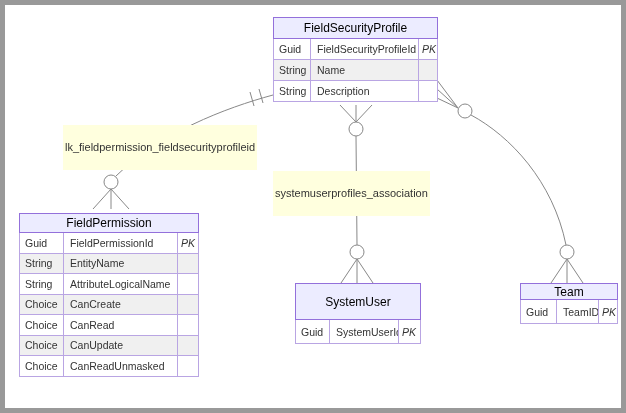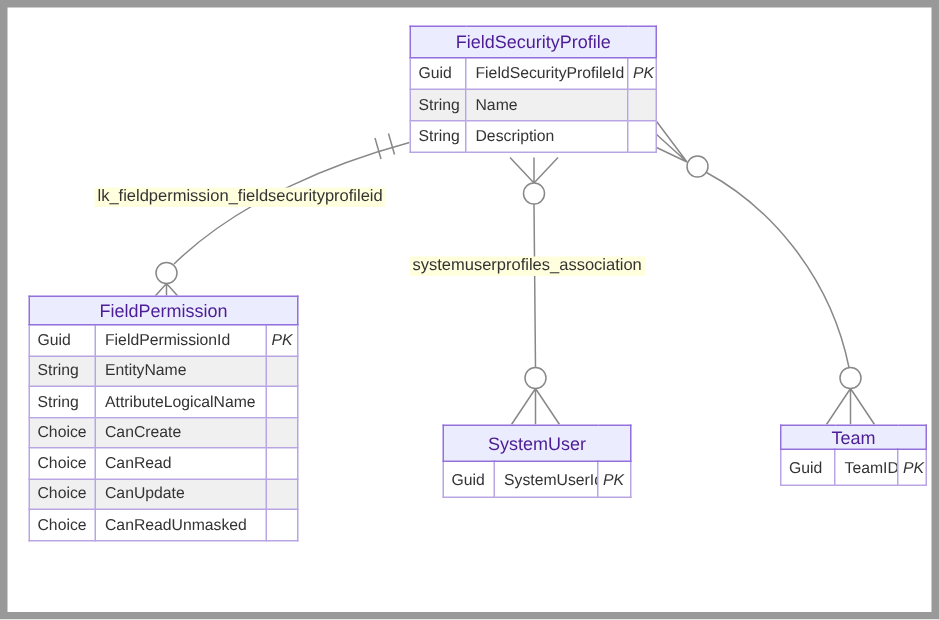--- a/index.html
+++ b/index.html
@@ -25,53 +25,53 @@
     table-layout: fixed;
     z-index: 2;
     background: #fff;
     color: #333;
   }
   table.entity th {
     background: #ececff;
     border: 1px solid #9370db;
     font-size: 12px;
     font-weight: normal;
-    color: #4c1d95;
+    color: #000000;
     text-align: center;
   }
   table.entity td {
     border: 1px solid #b9a5e3;
     font-size: 10.5px;
     white-space: nowrap;
     overflow: hidden;
     background: #fff;
   }
   table.entity { border: 1px solid #9370db; }
   table.entity tbody tr:nth-child(even) td { background: #f0f0f0; }
   td.t { padding: 0 4px 0 5px; }
   td.n { padding: 0 4px 0 6px; }
   td.k { padding: 0 2px 0 3px; font-style: italic; }
 
   
   #tbl-fsp { left: 268px; top: 12px;  width: 164px; }
   #tbl-fsp th { height: 21px; } #tbl-fsp td { height: 21px; }
-  #tbl-fp  { left: 14px;  top: 192px; width: 179px; }
+  #tbl-fp  { left: 14px;  top: 208px; width: 179px; }
   #tbl-fp th { height: 19px; } #tbl-fp td { height: 20.5px; }
   #tbl-su  { left: 290px; top: 278px; width: 125px; }
-  #tbl-su th { height: 24px; } #tbl-su td { height: 24px; }
+  #tbl-su th { height: 36px; } #tbl-su td { height: 24px; }
   #tbl-team{ left: 515px; top: 278px; width: 97px; }
   #tbl-team th { height: 16px; } #tbl-team td { height: 24px; }
 
   .rel-label {
     position: absolute;
     z-index: 3;
     font-size: 11px;
     color: #333;
     background: #ffffde;
-    padding: 0 2px;
+    padding: 16px 2px;
     white-space: nowrap;
     line-height: 13px;
   }
   #lbl-lk   { left: 58px;  top: 120px; }
   #lbl-su   { left: 268px; top: 166px; text-align: center; }
   #lbl-team { left: 470px; top: 149px; }
 </style>
 </head>
 <body>
 

